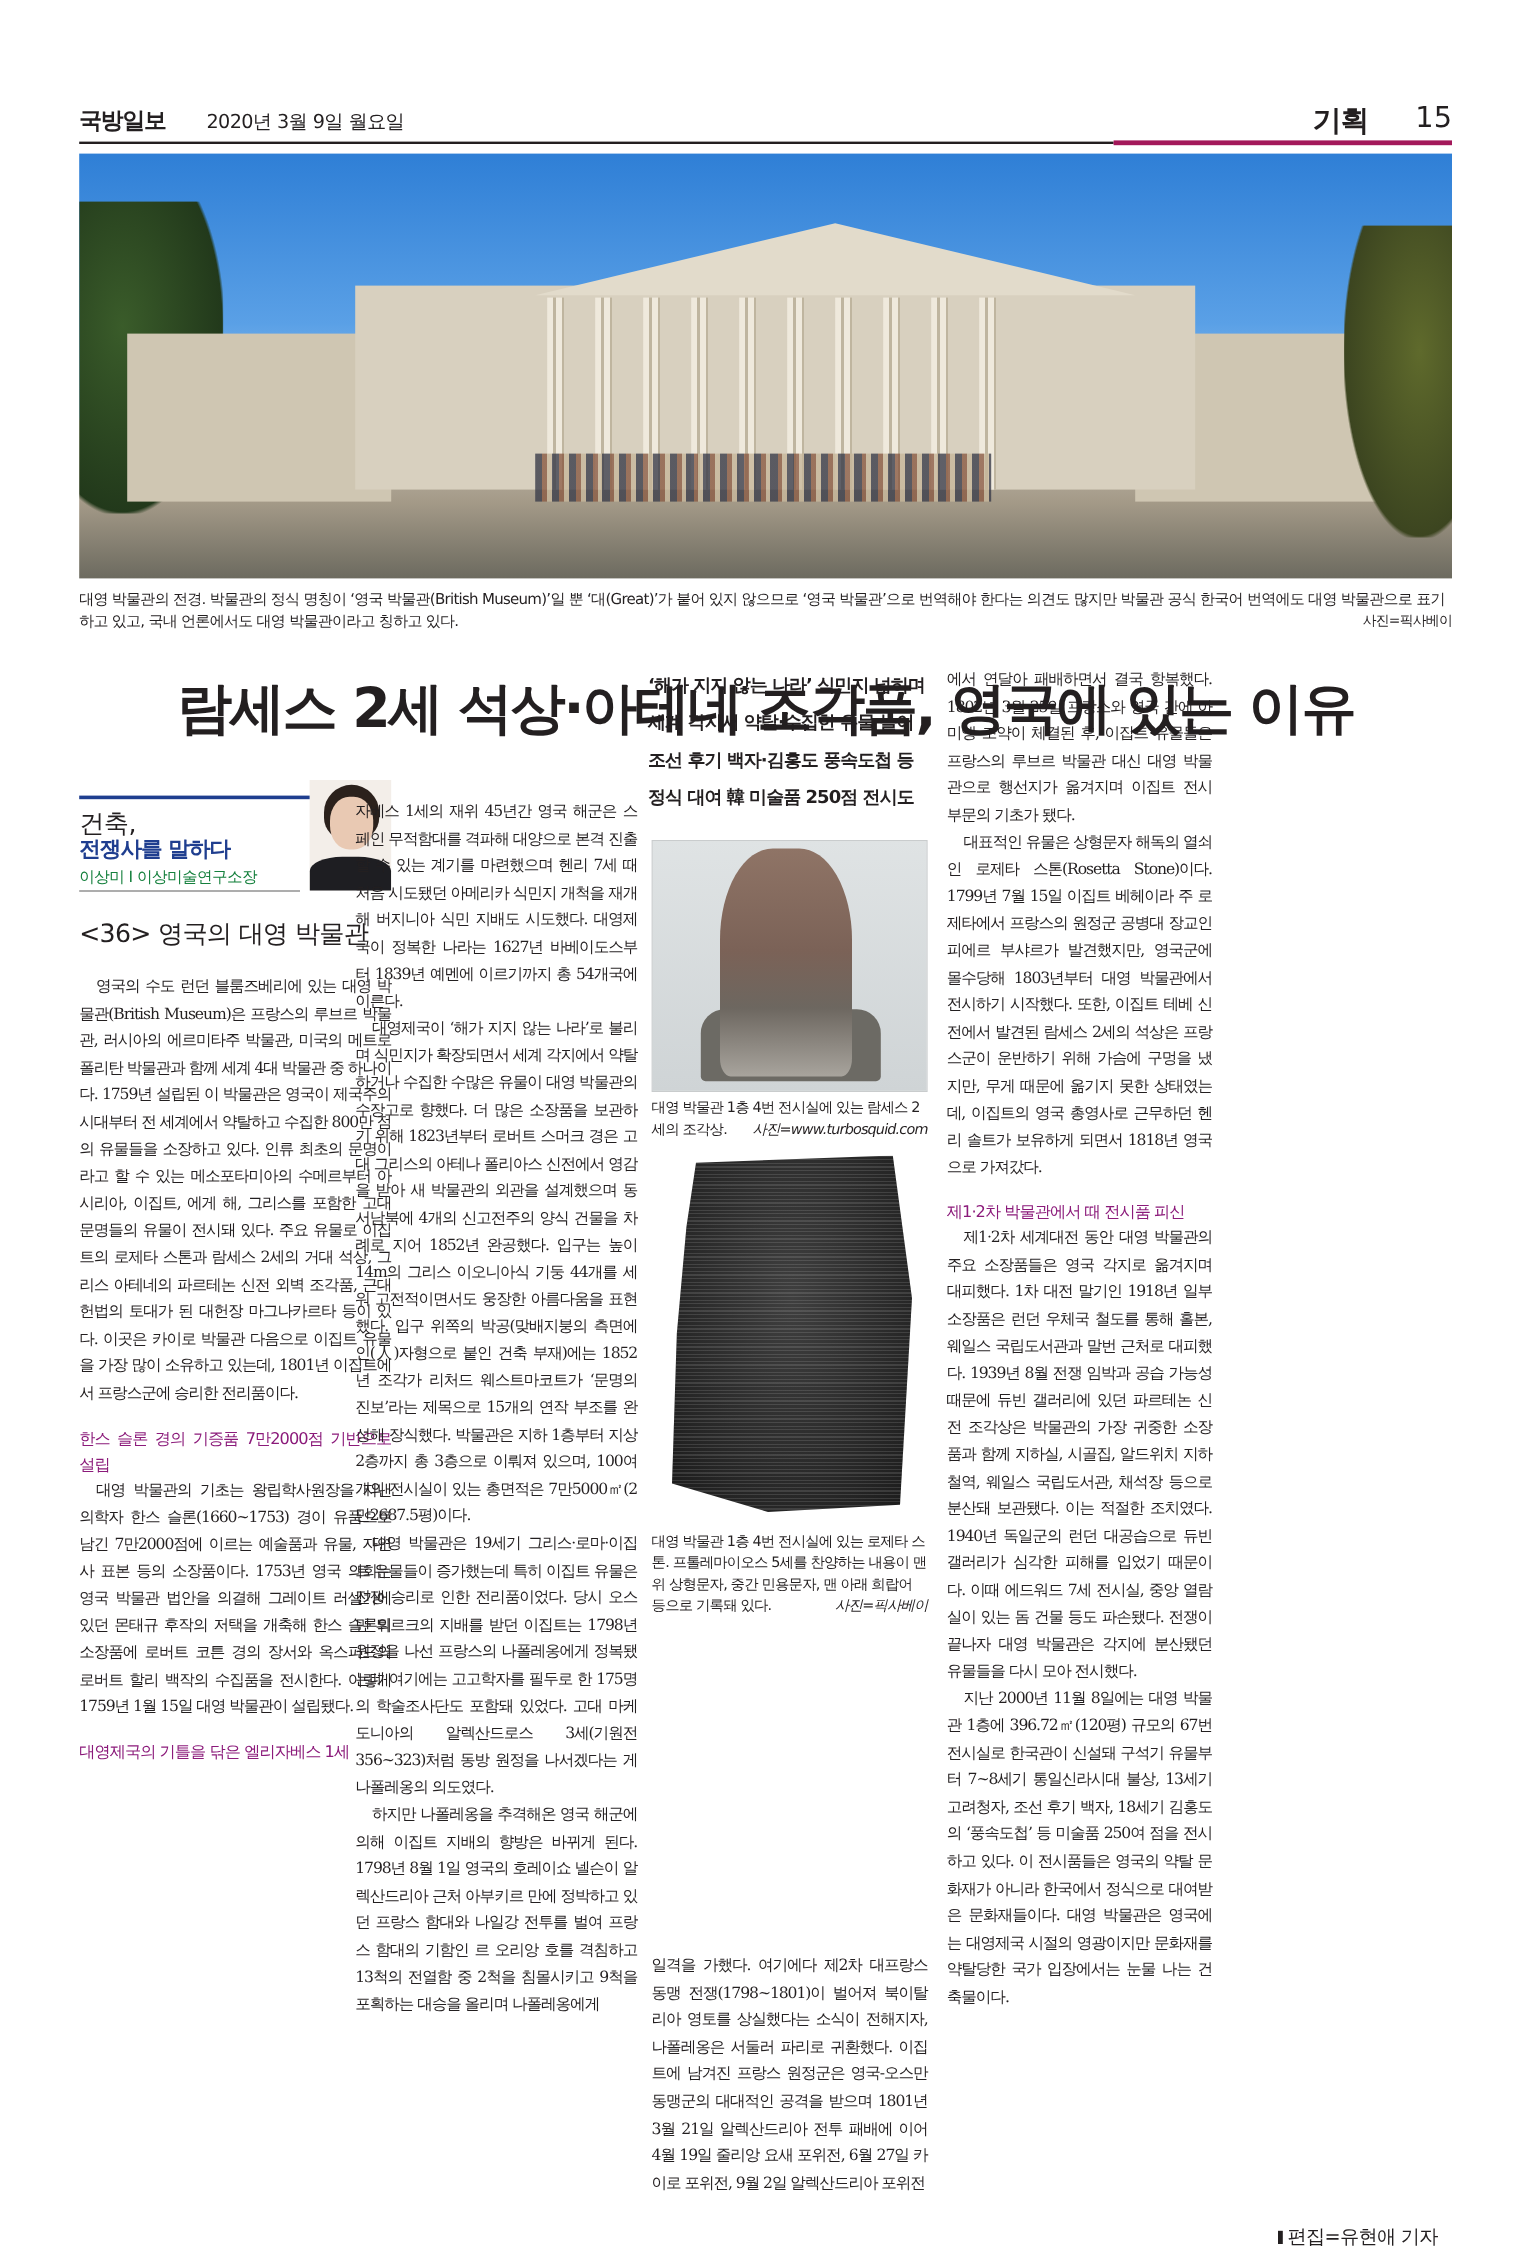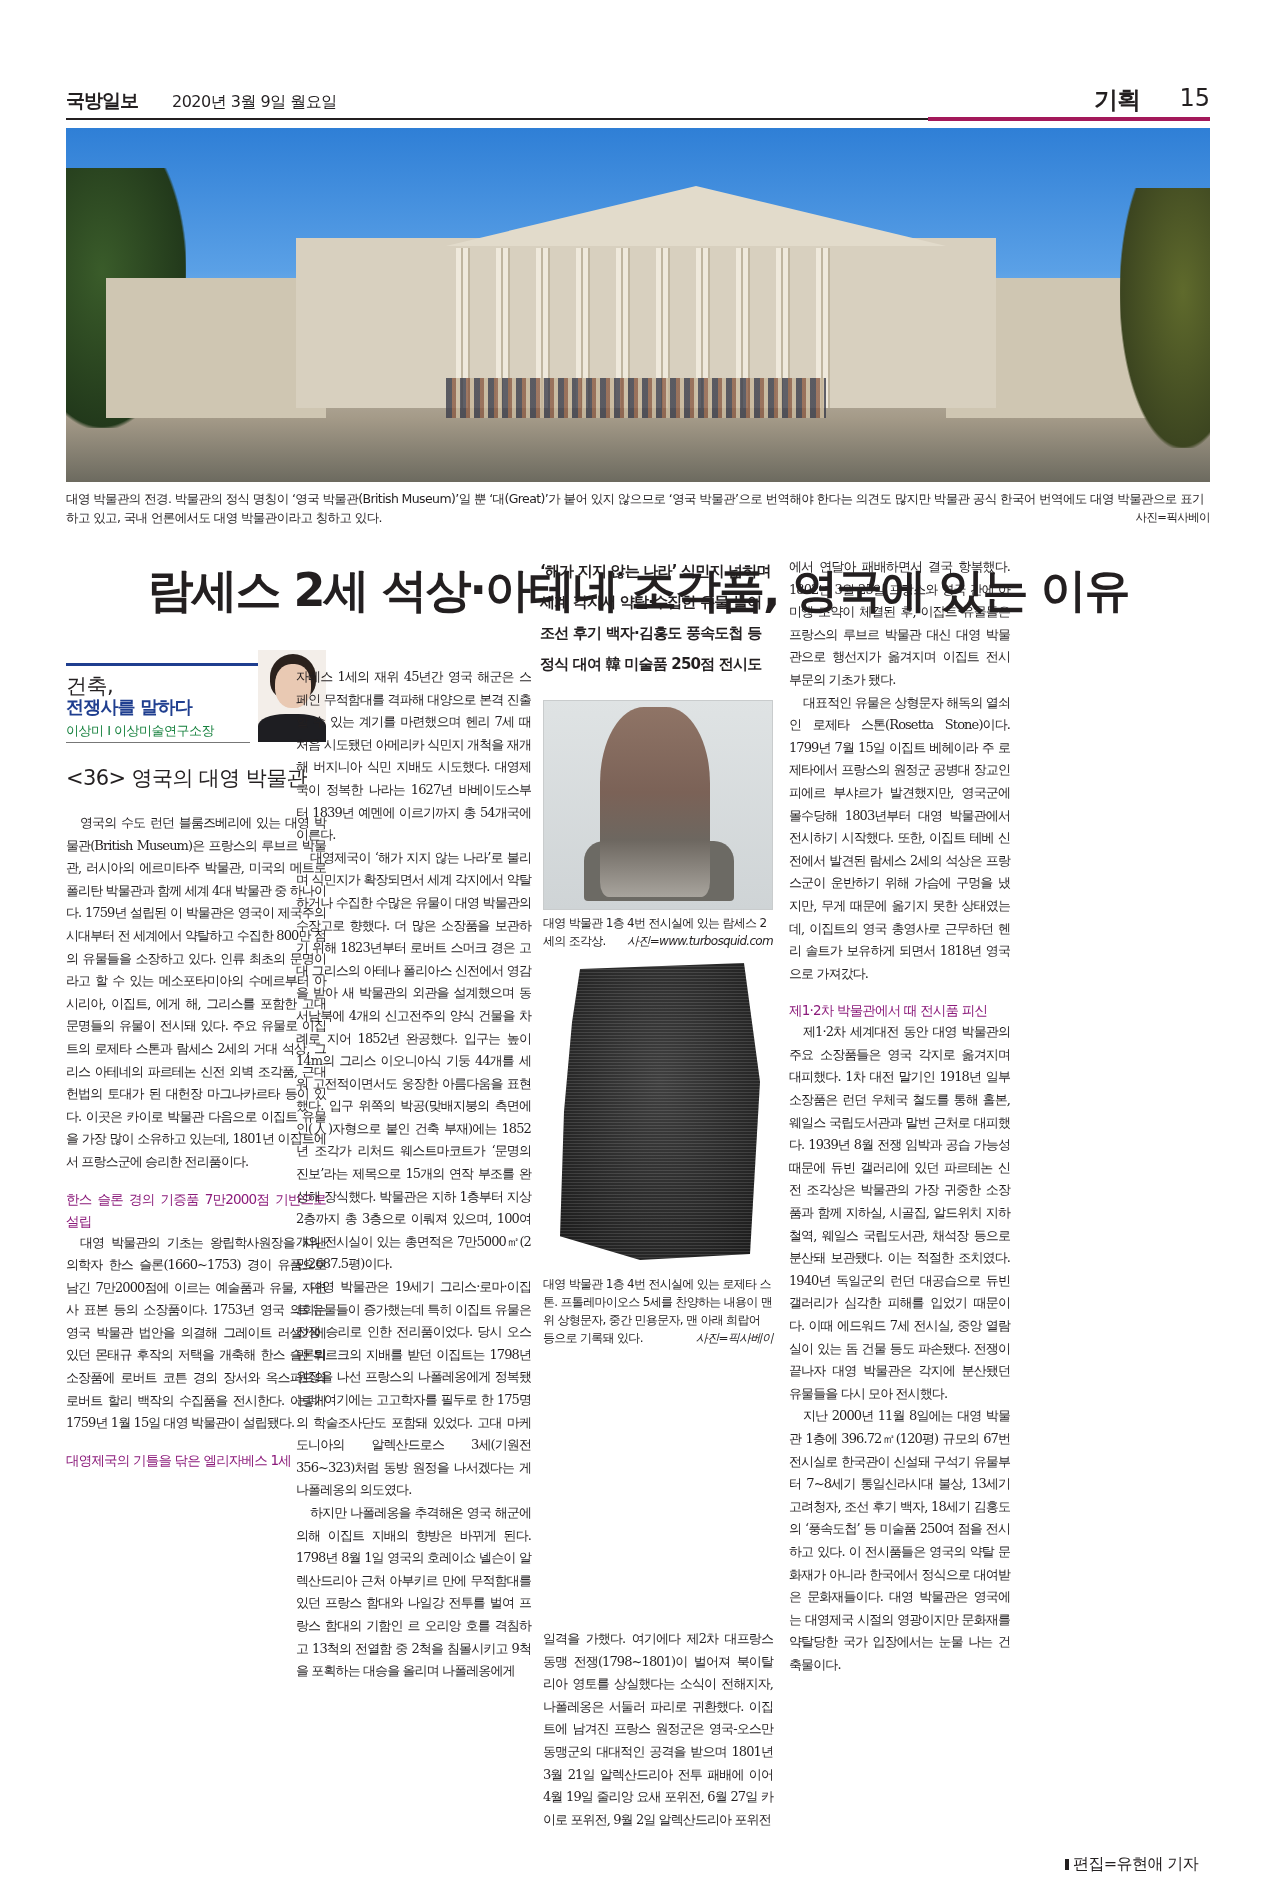--- a/index.html
+++ b/index.html
@@ -118,21 +118,21 @@
   <p>영국의 수도 런던 블룸즈베리에 있는 대영 박물관(British Museum)은 프랑스의 루브르 박물관, 러시아의 에르미타주 박물관, 미국의 메트로폴리탄 박물관과 함께 세계 4대 박물관 중 하나이다. 1759년 설립된 이 박물관은 영국이 제국주의 시대부터 전 세계에서 약탈하고 수집한 800만 점의 유물들을 소장하고 있다. 인류 최초의 문명이라고 할 수 있는 메소포타미아의 수메르부터 아시리아, 이집트, 에게 해, 그리스를 포함한 고대 문명들의 유물이 전시돼 있다. 주요 유물로 이집트의 로제타 스톤과 람세스 2세의 거대 석상, 그리스 아테네의 파르테논 신전 외벽 조각품, 근대 헌법의 토대가 된 대헌장 마그나카르타 등이 있다. 이곳은 카이로 박물관 다음으로 이집트 유물을 가장 많이 소유하고 있는데, 1801년 이집트에서 프랑스군에 승리한 전리품이다.</p>
   <p class="subhead">한스 슬론 경의 기증품 7만2000점 기반으로 설립</p>
   <p>대영 박물관의 기초는 왕립학사원장을 지낸 의학자 한스 슬론(1660~1753) 경이 유품으로 남긴 7만2000점에 이르는 예술품과 유물, 자연사 표본 등의 소장품이다. 1753년 영국 의회는 영국 박물관 법안을 의결해 그레이트 러셀가에 있던 몬태규 후작의 저택을 개축해 한스 슬론의 소장품에 로버트 코튼 경의 장서와 옥스퍼드의 로버트 할리 백작의 수집품을 전시한다. 이렇게 1759년 1월 15일 대영 박물관이 설립됐다.</p>
   <p class="subhead">대영제국의 기틀을 닦은 엘리자베스 1세</p>
 </div>
 
 <div class="col" style="left:296px; top:666px; width:235px;">
   <p style="text-indent:0">자베스 1세의 재위 45년간 영국 해군은 스페인 무적함대를 격파해 대양으로 본격 진출할 수 있는 계기를 마련했으며 헨리 7세 때 처음 시도됐던 아메리카 식민지 개척을 재개해 버지니아 식민 지배도 시도했다. 대영제국이 정복한 나라는 1627년 바베이도스부터 1839년 예멘에 이르기까지 총 54개국에 이른다.</p>
   <p>대영제국이 ‘해가 지지 않는 나라’로 불리며 식민지가 확장되면서 세계 각지에서 약탈하거나 수집한 수많은 유물이 대영 박물관의 수장고로 향했다. 더 많은 소장품을 보관하기 위해 1823년부터 로버트 스머크 경은 고대 그리스의 아테나 폴리아스 신전에서 영감을 받아 새 박물관의 외관을 설계했으며 동서남북에 4개의 신고전주의 양식 건물을 차례로 지어 1852년 완공했다. 입구는 높이 14m의 그리스 이오니아식 기둥 44개를 세워 고전적이면서도 웅장한 아름다움을 표현했다. 입구 위쪽의 박공(맞배지붕의 측면에 인(人)자형으로 붙인 건축 부재)에는 1852년 조각가 리처드 웨스트마코트가 ‘문명의 진보’라는 제목으로 15개의 연작 부조를 완성해 장식했다. 박물관은 지하 1층부터 지상 2층까지 총 3층으로 이뤄져 있으며, 100여 개의 전시실이 있는 총면적은 7만5000㎡(2만2687.5평)이다.</p>
   <p>대영 박물관은 19세기 그리스·로마·이집트 유물들이 증가했는데 특히 이집트 유물은 전쟁 승리로 인한 전리품이었다. 당시 오스만 튀르크의 지배를 받던 이집트는 1798년 원정을 나선 프랑스의 나폴레옹에게 정복됐는데 여기에는 고고학자를 필두로 한 175명의 학술조사단도 포함돼 있었다. 고대 마케도니아의 알렉산드로스 3세(기원전 356~323)처럼 동방 원정을 나서겠다는 게 나폴레옹의 의도였다.</p>
-  <p>하지만 나폴레옹을 추격해온 영국 해군에 의해 이집트 지배의 향방은 바뀌게 된다. 1798년 8월 1일 영국의 호레이쇼 넬슨이 알렉산드리아 근처 아부키르 만에 무적함대를 있던 프랑스 함대와 나일강 전투를 벌여 프랑스 함대의 기함인 르 오리앙 호를 격침하고 13척의 전열함 중 2척을 침몰시키고 9척을 포획하는 대승을 올리며 나폴레옹에게</p>
+  <p>하지만 나폴레옹을 추격해온 영국 해군에 의해 이집트 지배의 향방은 바뀌게 된다. 1798년 8월 1일 영국의 호레이쇼 넬슨이 알렉산드리아 근처 아부키르 만에 정박하고 있던 프랑스 함대와 나일강 전투를 벌여 프랑스 함대의 기함인 르 오리앙 호를 격침하고 13척의 전열함 중 2척을 침몰시키고 9척을 포획하는 대승을 올리며 나폴레옹에게</p>
 </div>
 
 <div class="pullquote">
   <div>‘해가 지지 않는 나라’ 식민지 넓히며</div>
   <div>세계 각지서 약탈·수집한 유물 늘어</div>
   <div>조선 후기 백자·김홍도 풍속도첩 등</div>
   <div>정식 대여 韓 미술품 250점 전시도</div>
 </div>
 
 <div class="photo-ramses" aria-label="람세스 2세 석상">

